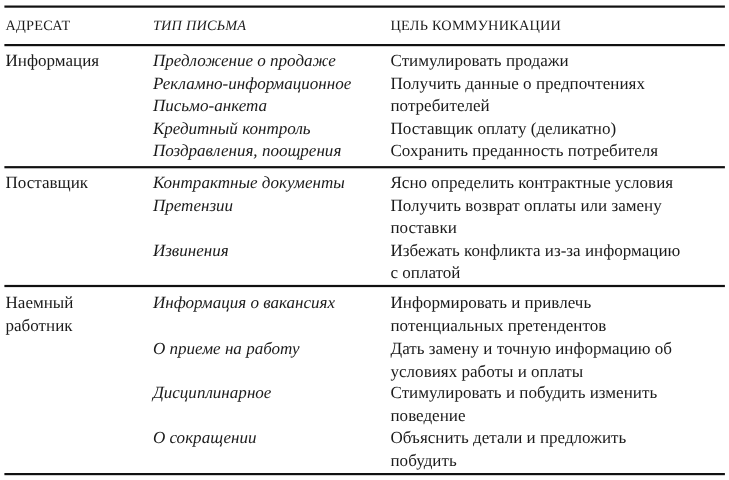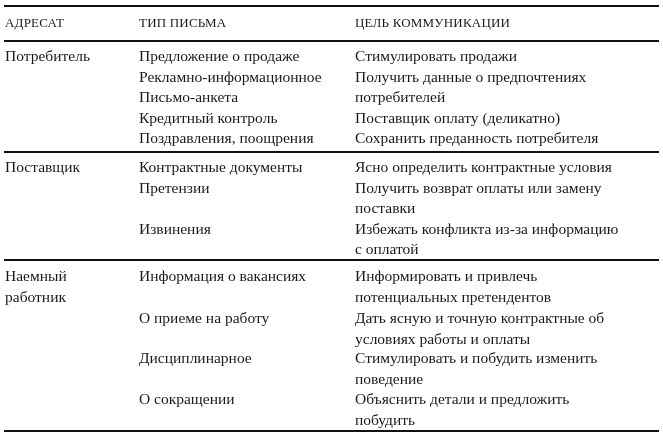--- a/index.html
+++ b/index.html
@@ -5,37 +5,37 @@
     html, body { margin: 0; padding: 0; background: #ffffff; }
     body {
       width: 663px; height: 436px; position: relative; overflow: hidden;
       font-family: "Liberation Serif", "DejaVu Serif", serif;
       color: #1a1a1a; font-size: 15.5px;
     }
     .rule { position: absolute; left: 4px; width: 655px; height: 2px; background: #111; }
     .cell { position: absolute; white-space: nowrap; line-height: 20.5px; }
     .hdr { font-size: 13px; letter-spacing: 0.2px; }
     .c1 { left: 5px; }
-    .c2 { left: 139px; }
+    .c2 { left: 139px; font-style: italic; }
     .c3 { left: 355px; }
   </style>
 </head>
 <body>
 
 <div>
   <div class="rule" style="top:5px"></div>
 
   <div class="cell hdr c1" style="top:13px">АДРЕСАТ</div>
   <div class="cell hdr c2" style="top:13px">ТИП ПИСЬМА</div>
   <div class="cell hdr c3" style="top:13px">ЦЕЛЬ КОММУНИКАЦИИ</div>
 
   <div class="rule" style="top:40px"></div>
 
   <div>
-    <div class="cell c1" style="top:46px">Потребитель</div>
+    <div class="cell c1" style="top:46px">Информация</div>
     <div class="cell c2" style="top:46px">Предложение о продаже</div>
     <div class="cell c3" style="top:46px">Стимулировать продажи</div>
 
     <div class="cell c2" style="top:66.5px">Рекламно-информационное</div>
     <div class="cell c3" style="top:66.5px">Получить данные о предпочтениях</div>
 
     <div class="cell c2" style="top:87px">Письмо-анкета</div>
     <div class="cell c3" style="top:87px">потребителей</div>
 
     <div class="cell c2" style="top:107.5px">Кредитный контроль</div>
@@ -65,21 +65,21 @@
 
   <div>
     <div class="cell c1" style="top:266px">Наемный</div>
     <div class="cell c1" style="top:286.5px">работник</div>
 
     <div class="cell c2" style="top:266px">Информация о вакансиях</div>
     <div class="cell c3" style="top:266px">Информировать и привлечь</div>
     <div class="cell c3" style="top:286.5px">потенциальных претендентов</div>
 
     <div class="cell c2" style="top:308px">О приеме на работу</div>
-    <div class="cell c3" style="top:308px">Дать ясную и точную контрактные об</div>
+    <div class="cell c3" style="top:308px">Дать замену и точную информацию об</div>
     <div class="cell c3" style="top:328.5px">условиях работы и оплаты</div>
 
     <div class="cell c2" style="top:348px">Дисциплинарное</div>
     <div class="cell c3" style="top:348px">Стимулировать и побудить изменить</div>
     <div class="cell c3" style="top:368.5px">поведение</div>
 
     <div class="cell c2" style="top:389px">О сокращении</div>
     <div class="cell c3" style="top:389px">Объяснить детали и предложить</div>
     <div class="cell c3" style="top:409.5px">побудить</div>
   </div>

